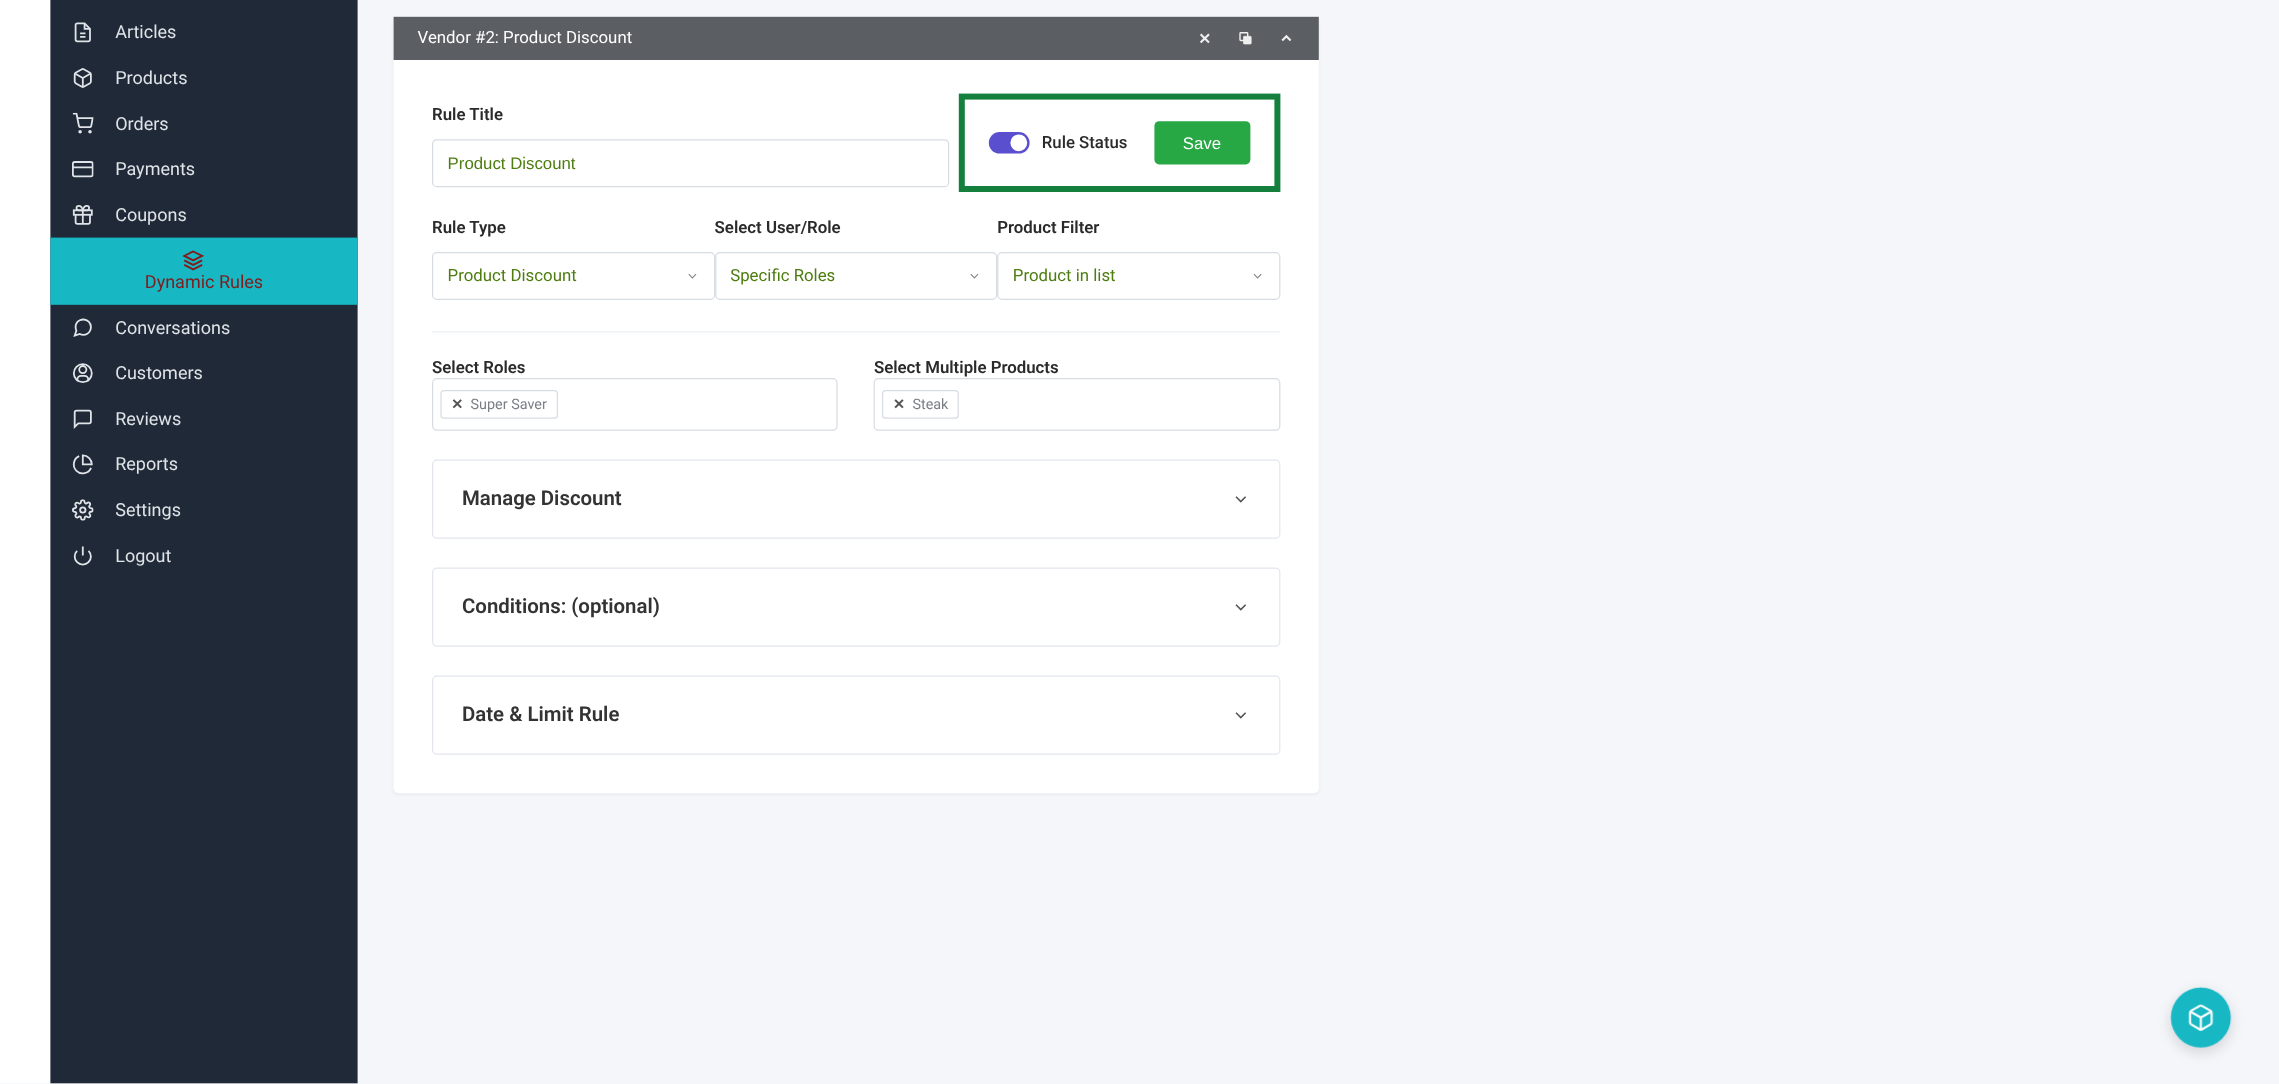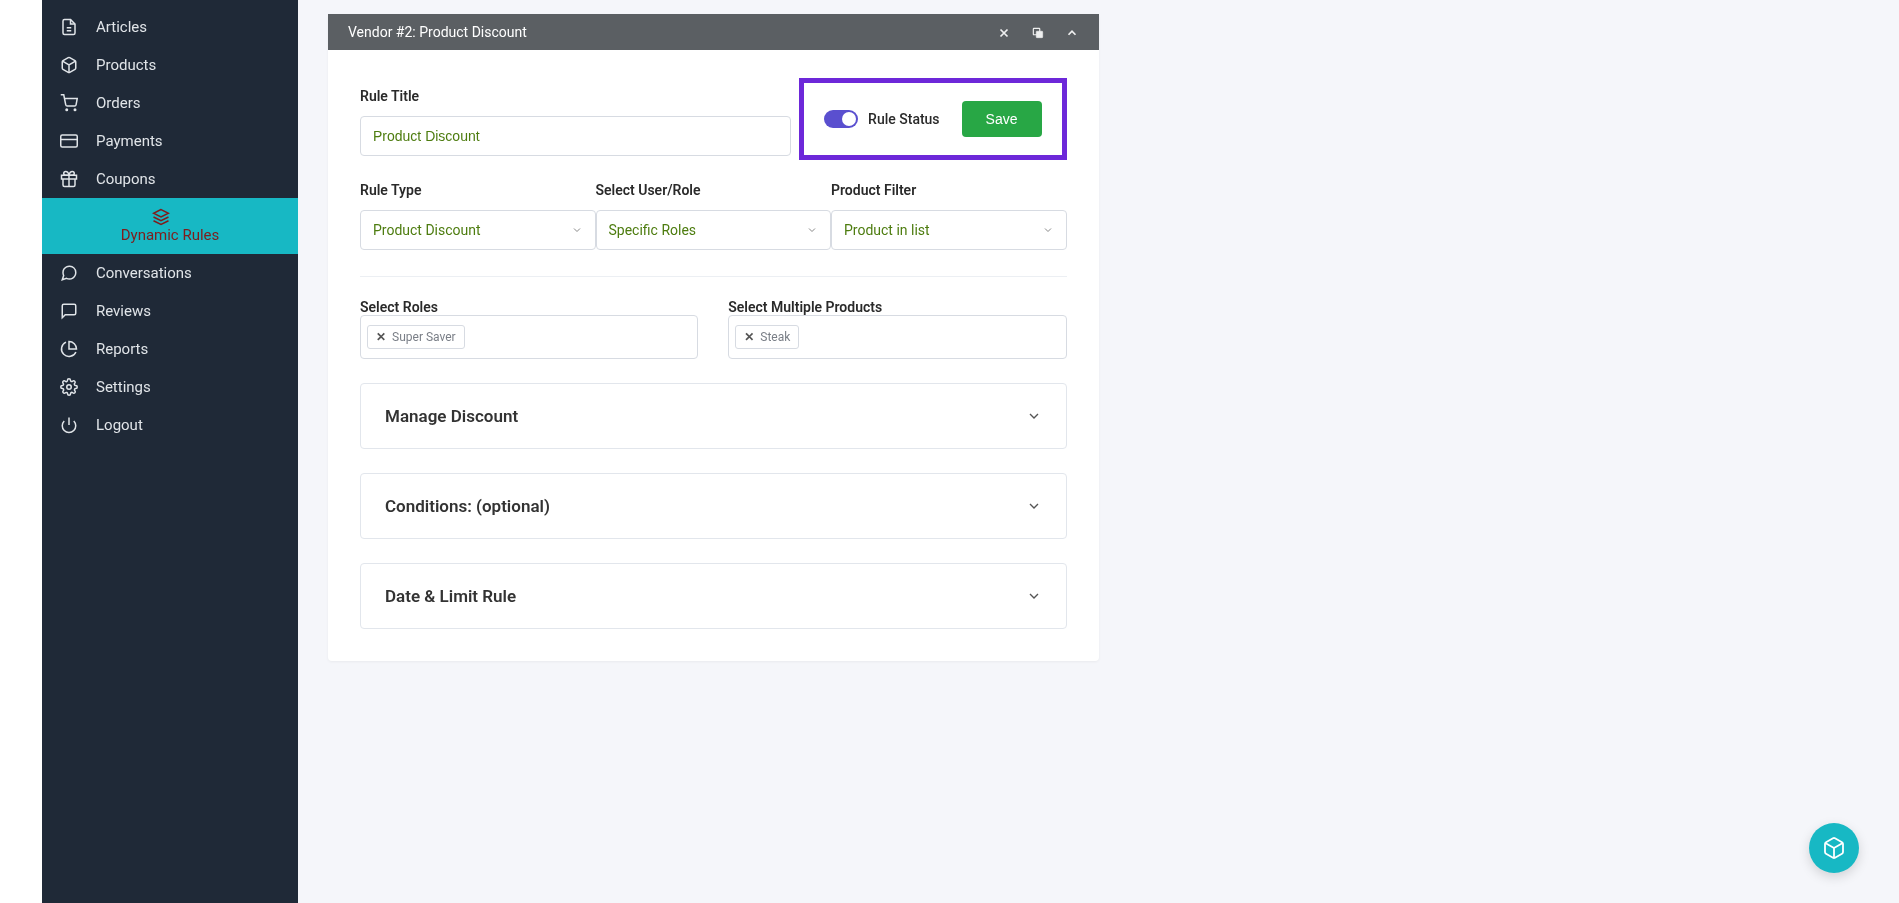--- a/index.html
+++ b/index.html
@@ -52,21 +52,21 @@
     .panel {
       background: #fff;
       border-radius: 4px;
       box-shadow: 0 1px 3px rgba(0,0,0,0.05);
     }
     .panel-header {
       background: #5b5f63;
       color: #fff;
       padding: 10px 20px;
       display: flex;
-      align-items: flex-end;
+      align-items: center;
       justify-content: space-between;
       font-size: 14px;
     }
     .panel-header-actions { display: flex; gap: 20px; align-items: center; }
     .panel-header-actions .hicon { cursor: pointer; opacity: .9; display: inline-flex; }
     .panel-header-actions .hicon svg { width: 14px; height: 14px; fill: #fff; stroke: #fff; }
     .panel-body { padding: 28px 32px 32px 32px; }
     .row { display: flex; }
     .col { flex: 1; display: flex; flex-direction: column; }
     .label {
@@ -94,21 +94,21 @@
     .select svg { width: 12px; height: 12px; stroke: #888; fill: none; stroke-width: 2; }
     .title-row { display: flex; align-items: flex-end; gap: 8px; margin-bottom: 26px; }
     .title-col { flex: 1; display: flex; flex-direction: column; }
     .status-save {
       display: flex;
       align-items: center;
       gap: 22px;
       padding: 6px 10px;
     }
     .highlight-box {
-      border: 5px solid #6d28d9;
+      border: 5px solid #15803d;
       padding: 12px 10px;
       margin-bottom: -4px;
     }
     .toggle-wrap { display: flex; align-items: center; gap: 10px; }
     .toggle {
       width: 34px; height: 18px;
       background: #5a4fcf;
       border-radius: 10px;
       position: relative;
       cursor: pointer;
@@ -247,20 +247,30 @@
     <span class="icon">
         <svg viewBox="0 0 24 24">
           <path d="M21 11.5a8.38 8.38 0 0 1-.9 3.8 8.5 8.5 0 0 1-7.6 4.7 8.38 8.38 0 0 1-3.8-.9L3 21l1.9-5.7a8.38 8.38 0 0 1-.9-3.8 8.5 8.5 0 0 1 4.7-7.6 8.38 8.38 0 0 1 3.8-.9h.5a8.48 8.48 0 0 1 8 8v.5z"></path>
         </svg>
       </span>
     <span>Conversations</span>
   </div>
   <div class="sidebar-item">
     <span class="icon">
         <svg viewBox="0 0 24 24">
+          <circle cx="12" cy="8" r="4"></circle>
+          <path d="M6 21v-2a4 4 0 0 1 4-4h4a4 4 0 0 1 4 4v2"></path>
+          <circle cx="12" cy="12" r="10"></circle>
+        </svg>
+      </span>
+    <span>Customers</span>
+  </div>
+  <div class="sidebar-item">
+    <span class="icon">
+        <svg viewBox="0 0 24 24">
           <path d="M21 15a2 2 0 0 1-2 2H7l-4 4V5a2 2 0 0 1 2-2h14a2 2 0 0 1 2 2z"></path>
         </svg>
       </span>
     <span>Reviews</span>
   </div>
   <div class="sidebar-item">
     <span class="icon">
         <svg viewBox="0 0 24 24">
           <path d="M21.21 15.89A10 10 0 1 1 8 2.83"></path>
           <path d="M22 12A10 10 0 0 0 12 2v10z"></path>

